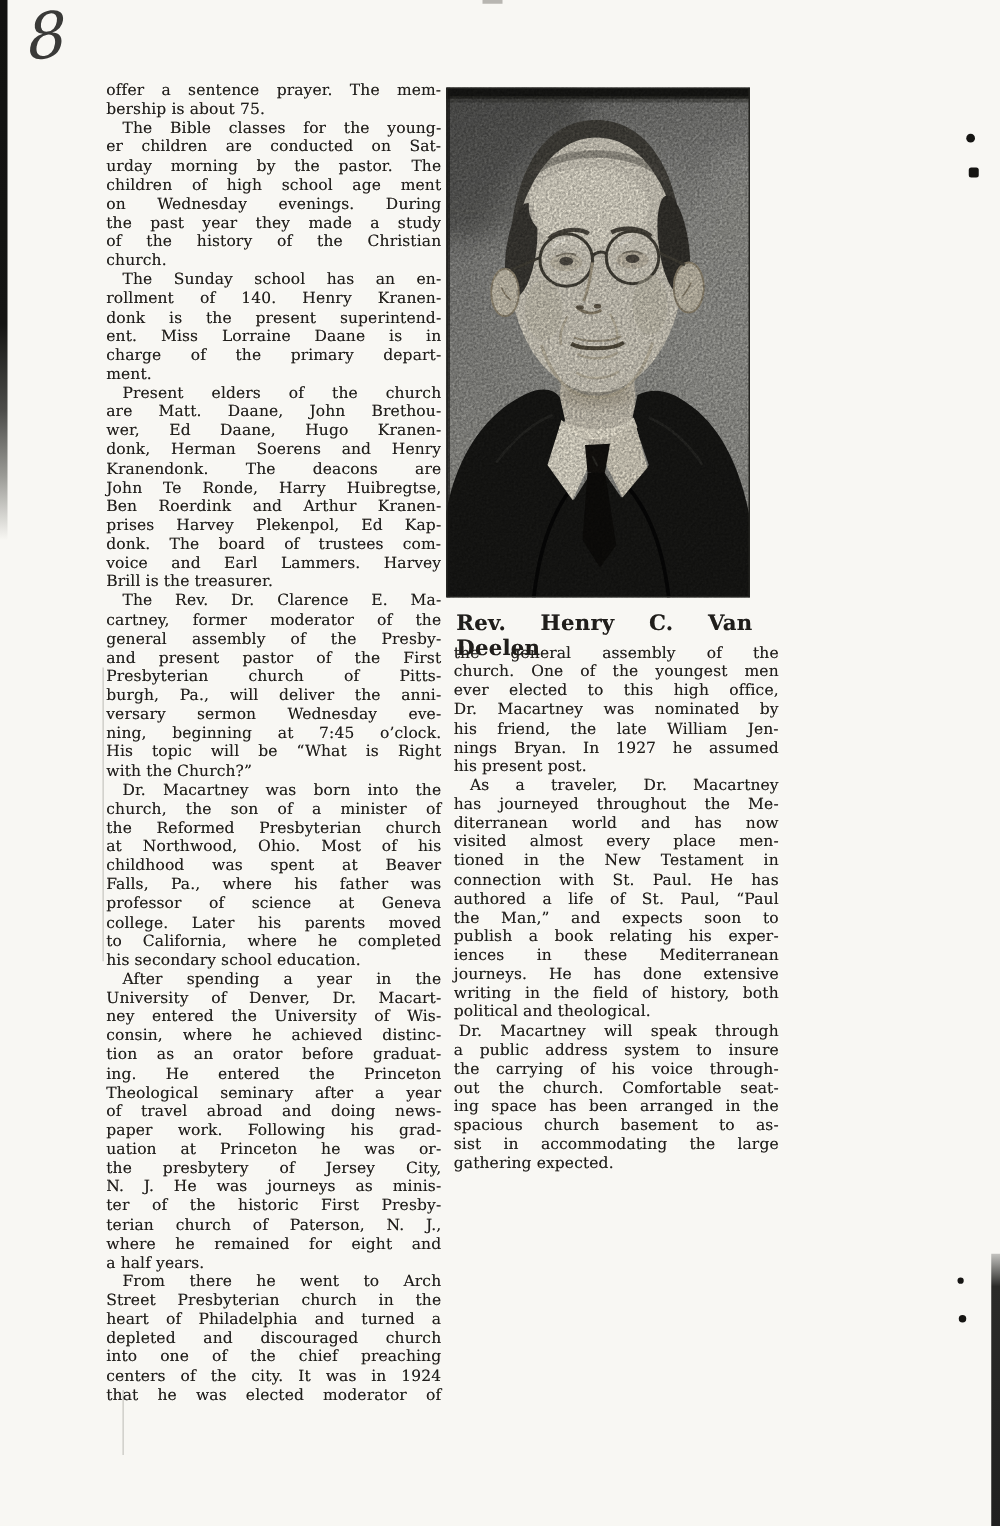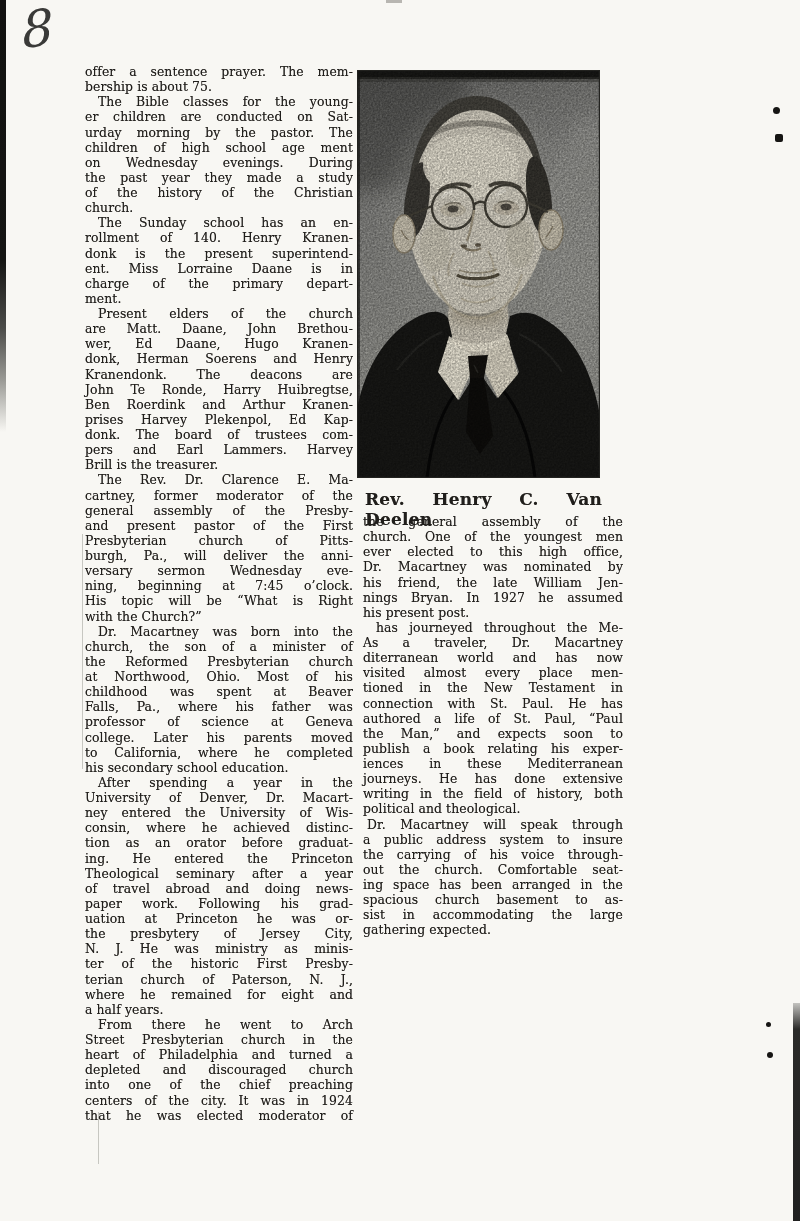--- a/index.html
+++ b/index.html
@@ -118,21 +118,21 @@
     <div class="para">
         <div class="tline">Present elders of the church</div>
         <div class="tline">are Matt. Daane, John Brethou-</div>
         <div class="tline">wer, Ed Daane, Hugo Kranen-</div>
         <div class="tline">donk, Herman Soerens and Henry</div>
         <div class="tline">Kranendonk. The deacons are</div>
         <div class="tline">John Te Ronde, Harry Huibregtse,</div>
         <div class="tline">Ben Roerdink and Arthur Kranen-</div>
         <div class="tline">prises Harvey Plekenpol, Ed Kap-</div>
         <div class="tline">donk. The board of trustees com-</div>
-        <div class="tline">pers and Earl Lammers. Harvey</div>
+        <div class="tline">voice and Earl Lammers. Harvey</div>
         <div class="tline tlast">Brill is the treasurer.</div>
       </div>
     <div class="para">
         <div class="tline">The Rev. Dr. Clarence E. Ma-</div>
         <div class="tline">cartney, former moderator of the</div>
         <div class="tline">general assembly of the Presby-</div>
         <div class="tline">and present pastor of the First</div>
         <div class="tline">Presbyterian church of Pitts-</div>
         <div class="tline">burgh, Pa., will deliver the anni-</div>
         <div class="tline">versary sermon Wednesday eve-</div>
@@ -157,21 +157,21 @@
         <div class="tline">University of Denver, Dr. Macart-</div>
         <div class="tline">ney entered the University of Wis-</div>
         <div class="tline">consin, where he achieved distinc-</div>
         <div class="tline">tion as an orator before graduat-</div>
         <div class="tline">ing. He entered the Princeton</div>
         <div class="tline">Theological seminary after a year</div>
         <div class="tline">of travel abroad and doing news-</div>
         <div class="tline">paper work. Following his grad-</div>
         <div class="tline">uation at Princeton he was or-</div>
         <div class="tline">the presbytery of Jersey City,</div>
-        <div class="tline">N. J. He was ministry as minis-</div>
+        <div class="tline">N. J. He was journeys as minis-</div>
         <div class="tline">ter of the historic First Presby-</div>
         <div class="tline">terian church of Paterson, N. J.,</div>
         <div class="tline">where he remained for eight and</div>
         <div class="tline tlast">a half years.</div>
       </div>
     <div class="para cont">
         <div class="tline">From there he went to Arch</div>
         <div class="tline">Street Presbyterian church in the</div>
         <div class="tline">heart of Philadelphia and turned a</div>
         <div class="tline">depleted and discouraged church</div>
@@ -297,22 +297,22 @@
     <div class="para noindent">
         <div class="tline">the general assembly of the</div>
         <div class="tline">church. One of the youngest men</div>
         <div class="tline">ever elected to this high office,</div>
         <div class="tline">Dr. Macartney was nominated by</div>
         <div class="tline">his friend, the late William Jen-</div>
         <div class="tline">nings Bryan. In 1927 he assumed</div>
         <div class="tline tlast">his present post.</div>
       </div>
     <div class="para">
+        <div class="tline">As a traveler, Dr. Macartney</div>
         <div class="tline">has journeyed throughout the Me-</div>
-        <div class="tline">As a traveler, Dr. Macartney</div>
         <div class="tline">diterranean world and has now</div>
         <div class="tline">visited almost every place men-</div>
         <div class="tline">tioned in the New Testament in</div>
         <div class="tline">connection with St. Paul. He has</div>
         <div class="tline">authored a life of St. Paul, “Paul</div>
         <div class="tline">the Man,” and expects soon to</div>
         <div class="tline">publish a book relating his exper-</div>
         <div class="tline">iences in these Mediterranean</div>
         <div class="tline">journeys. He has done extensive</div>
         <div class="tline">writing in the field of history, both</div>

